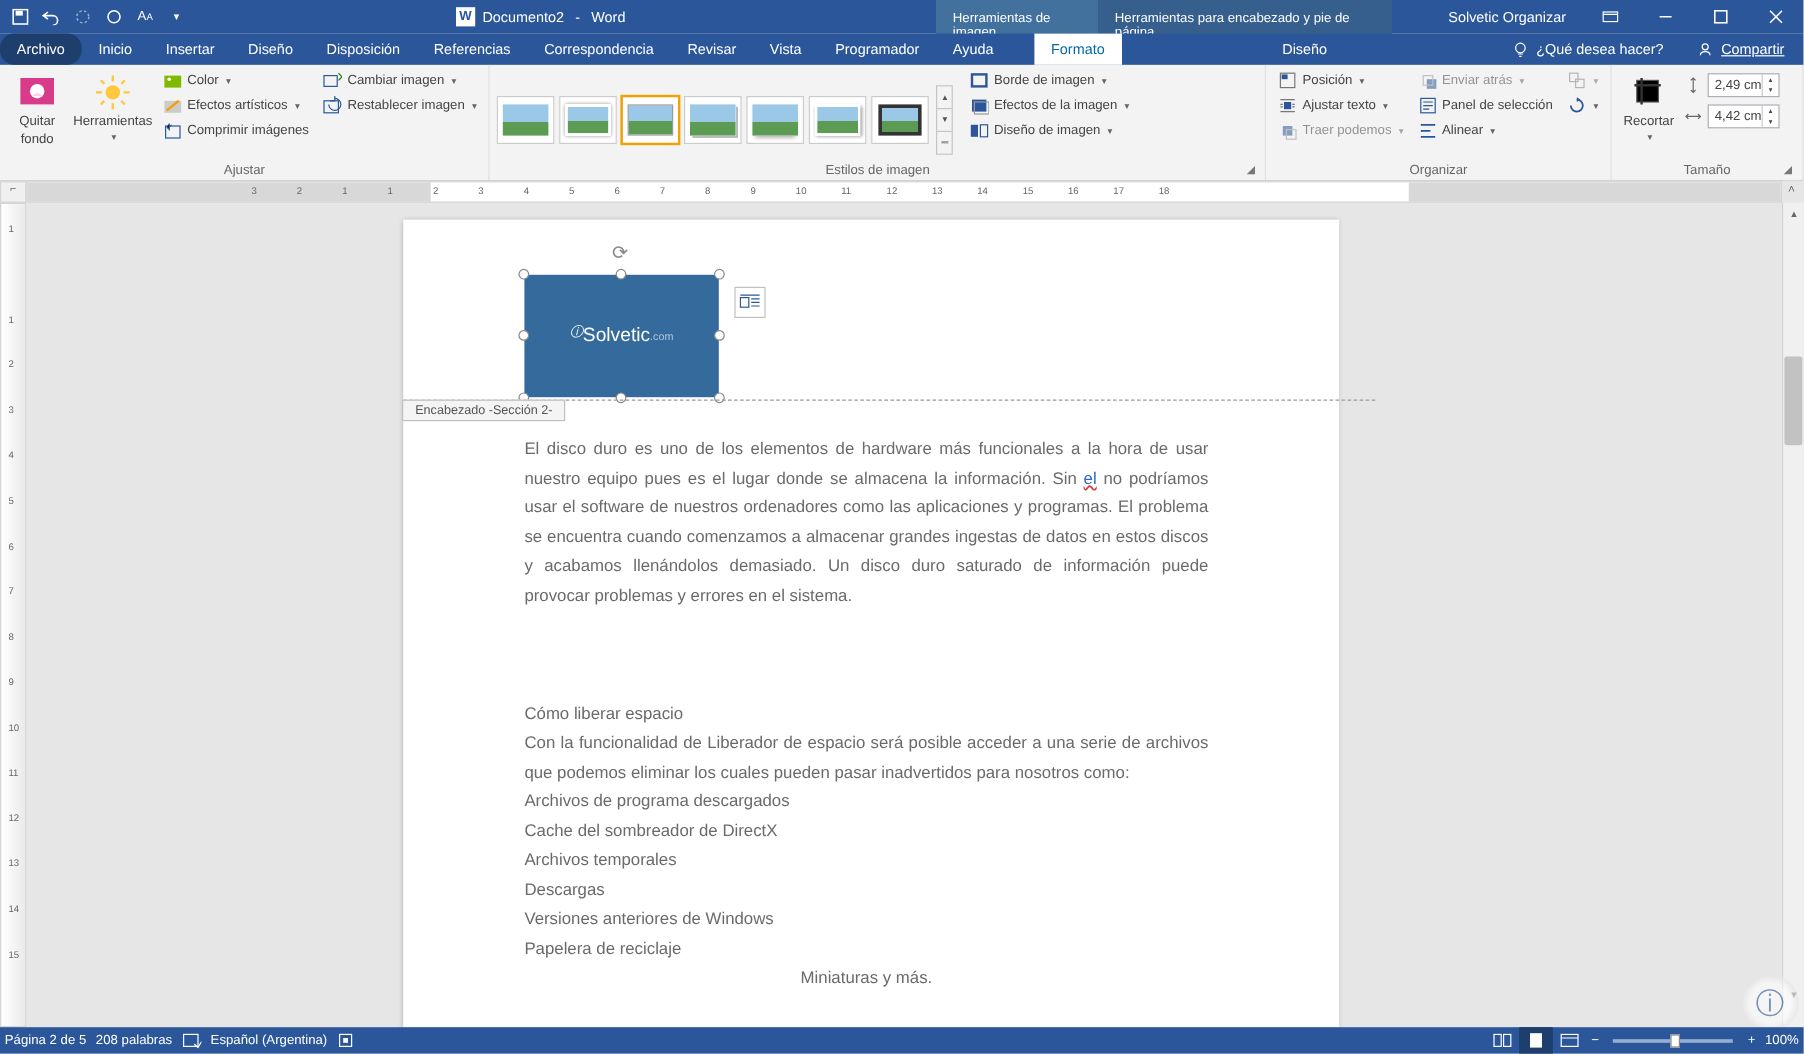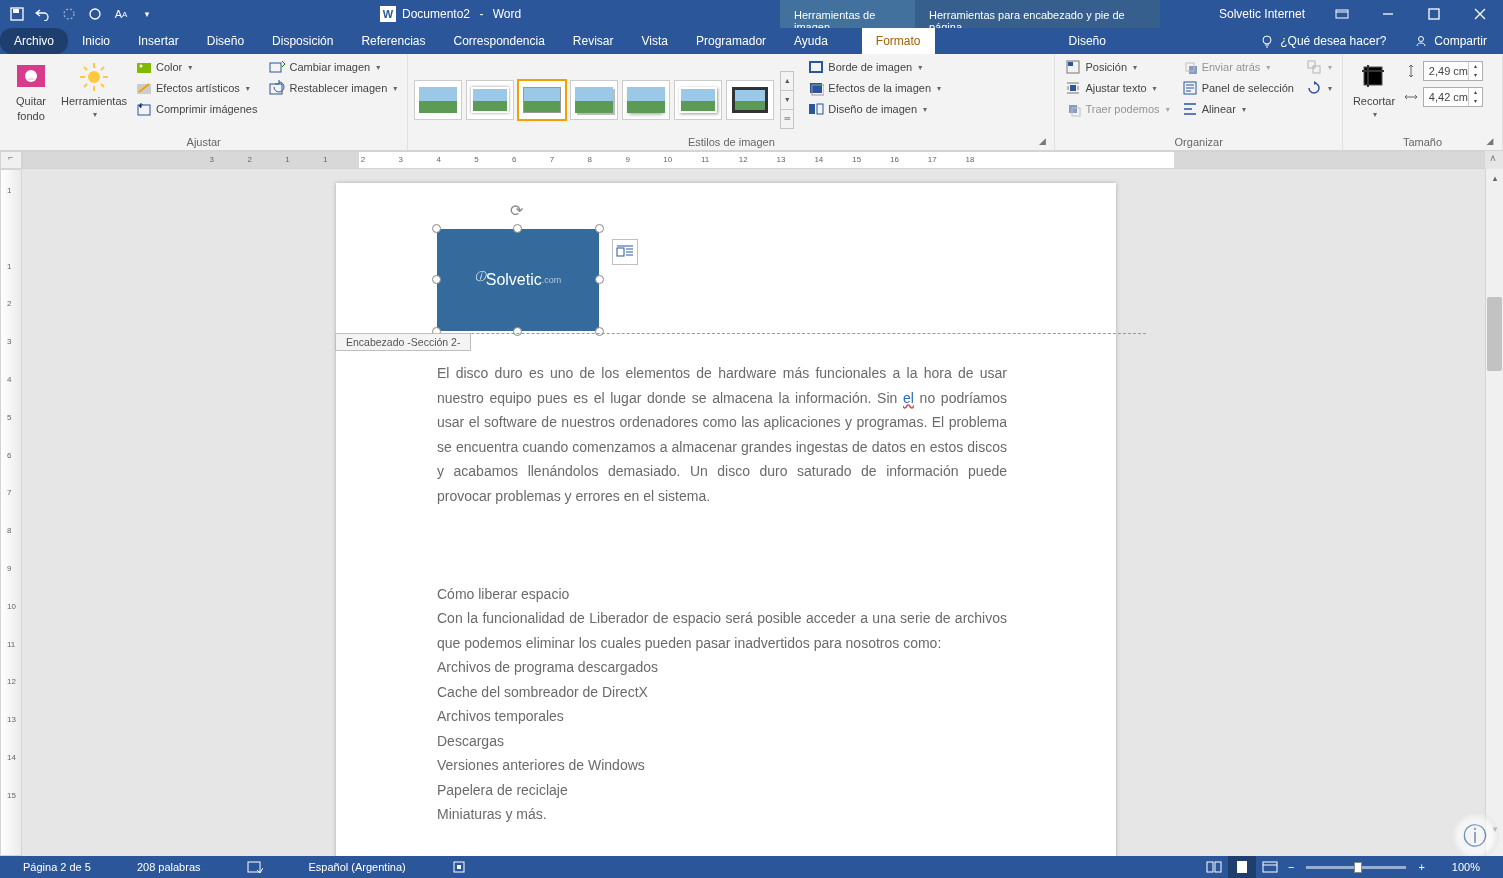--- a/index.html
+++ b/index.html
@@ -16,24 +16,24 @@
 .ctx1 { background:#41719c; }
 .ctx2 { background:#365f8e; }
 .titleright { position:absolute; right:0; top:0; height:28px; display:flex; align-items:center; }
 .titleright .user { padding:0 14px; font-size:12px; }
 .winbtn { width:46px; height:28px; display:flex; align-items:center; justify-content:center; cursor:pointer; }
 
 
 .tabs-row { height:26px; background:#2b579a; display:flex; align-items:flex-end; position:relative; }
 .tab { height:26px; padding:0 14px; display:flex; align-items:center; color:#fff; font-size:12px; cursor:pointer; }
 .tab.file { background:#1e3e6e;border-radius:12px; }
-.tab.active { background:#fff; color:#a16207; }
+.tab.active { background:#fff; color:#0369a1; }
 .tabs-right { position:absolute; right:0; top:0; height:26px; display:flex; align-items:center; color:#fff; }
 .tabs-right .tellme { display:flex; align-items:center; gap:6px; padding:0 12px; font-size:12px; }
-.tabs-right .share { display:flex; align-items:center; gap:6px; padding:0 16px; font-size:12px; }
+.tabs-right .share { display:flex; align-items:center; gap:6px; padding:0 16px; font-size:12px;text-decoration:underline; }
 
 
 .ribbon { height:97px; background:#f3f3f3; border-bottom:1px solid #d4d4d4; display:flex; }
 .group { border-right:1px solid #e1e1e1; padding:3px 6px 0; display:flex; flex-direction:column; justify-content:space-between; }
 .group-body { display:flex; gap:4px; flex:1; }
 .group-label { text-align:center; font-size:11px; color:#666; padding:2px 0; position:relative; }
 .dlg-launcher { position:absolute; right:0; bottom:2px; width:12px; height:12px; font-size:9px; color:#777; cursor:pointer; }
 .bigbtn { width:50px; display:flex; flex-direction:column; align-items:center; justify-content:flex-start; gap:2px; padding-top:4px; cursor:pointer; text-align:center; font-size:11px; line-height:1.2; }
 .bigbtn .ico { width:32px; height:32px; }
 .col { display:flex; flex-direction:column; gap:1px; }
@@ -79,21 +79,21 @@
 .doc-text .underline{ color:#2a6cc2; text-decoration:underline wavy #d04040; }
 .vscroll { position:absolute; right:0; top:18px; bottom:0; width:18px; background:#f0f0f0; border-left:1px solid #d4d4d4;}
 .vscroll .thumb-s { position:absolute; right:1px; top:128px; width:15px; height:74px; background:#c2c2c2; border-radius:2px;}
 .vscroll .arr { width:18px;height:18px;display:flex;align-items:center;justify-content:center;font-size:9px;color:#666;cursor:pointer;}
 .vscroll .arr.up{position:absolute;top:0;}
 .vscroll .arr.dn{position:absolute;bottom:18px;}
 .collapse-ribbon { position:absolute; right:2px; top:153px; width:16px; height:16px; font-size:10px; color:#666; text-align:center; cursor:pointer;}
 
 
 .statusbar { position:absolute; left:0; right:0; bottom:0; height:22px; background:#2b579a; color:#fff; display:flex; align-items:center; font-size:11px; }
-.status-item { padding:0 23px; display:flex; align-items:center; gap:4px; cursor:pointer; }
+.status-item { padding:0 4px; display:flex; align-items:center; gap:4px; cursor:pointer; }
 .status-right { margin-left:auto; display:flex; align-items:center; }
 .viewbtn { width:28px; height:22px; display:flex; align-items:center; justify-content:center; cursor:pointer; }
 .viewbtn.active { background:#1e3e6e; }
 .zoom-slider { width:100px; height:3px; background:#95aed1; margin:0 8px; position:relative; }
 .zoom-slider .zthumb { position:absolute; left:48px; top:-4px; width:8px; height:11px; background:#fff; border:1px solid #888; }
 .wm { position:absolute; right:4px; bottom:18px; width:48px; height:48px; border-radius:50%; background:radial-gradient(circle,#fff 50%,#e4e4e4 70%); opacity:.6; display:flex; align-items:center; justify-content:center; font-size:24px; color:#2b579a;}
 
 svg { display:block; }
 </style>
 </head>
@@ -129,21 +129,21 @@
     <span class="w-icon">W</span>
     <span>Documento2</span>
     <span>&nbsp;-&nbsp;</span>
     <span>Word</span>
   </div>
   <div class="context-tabs">
     <div class="ctx-tab ctx1" style="width:135px;justify-content:center">Herramientas de imagen</div>
     <div class="ctx-tab ctx2" style="width:245px;justify-content:center">Herramientas para encabezado y pie de página</div>
   </div>
   <div class="titleright">
-    <div class="user">Solvetic Internet</div>
+    <div class="user">Solvetic Organizar</div>
     <div class="winbtn">
         <svg width="14" height="10">
           <rect x="1" y="1" width="12" height="8" fill="none" stroke="#fff"></rect>
           <path d="M1 3h12" stroke="#fff"></path>
         </svg>
       </div>
     <div class="winbtn">
         <svg width="12" height="12">
           <path d="M1 6h10" stroke="#fff" stroke-width="1.3"></path>
         </svg>
@@ -520,21 +520,21 @@
         <p><span>El disco duro es uno de los elementos de hardware más funcionales a la hora de usar nuestro equipo pues es el lugar donde se almacena la información. Sin </span><span class="underline">el</span><span> no podríamos usar el software de nuestros ordenadores como las aplicaciones y programas. El problema se encuentra cuando comenzamos a almacenar grandes ingestas de datos en estos discos y acabamos llenándolos demasiado. Un disco duro saturado de información puede provocar problemas y errores en el sistema.</span></p>
         <br><br><br>
         <p style="text-align:left">Cómo liberar espacio</p>
         <p>Con la funcionalidad de Liberador de espacio será posible acceder a una serie de archivos que podemos eliminar los cuales pueden pasar inadvertidos para nosotros como:</p>
         <p style="text-align:left">Archivos de programa descargados</p>
         <p style="text-align:left">Cache del sombreador de DirectX</p>
         <p style="text-align:left">Archivos temporales</p>
         <p style="text-align:left">Descargas</p>
         <p style="text-align:left">Versiones anteriores de Windows</p>
         <p style="text-align:left">Papelera de reciclaje</p>
-        <p style="text-align:left">Miniaturas y más.</p>
+        <p style="text-align:center">Miniaturas y más.</p>
       </div>
     </div>
   </div>
   <div class="vscroll">
     <div class="arr up">▴</div>
     <div class="thumb-s"></div>
     <div class="arr dn">▾</div>
   </div>
 </div>
 

